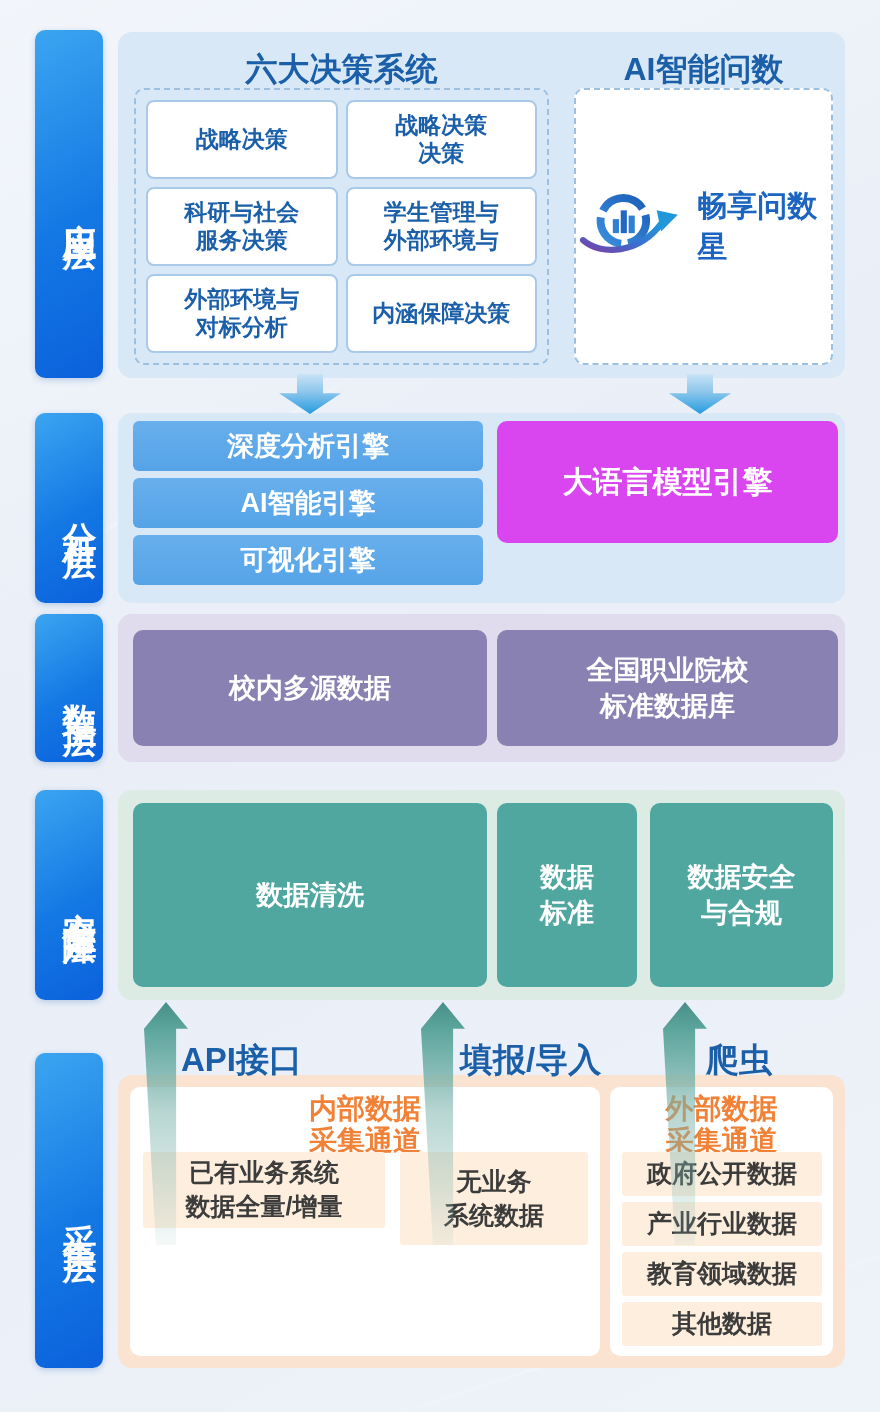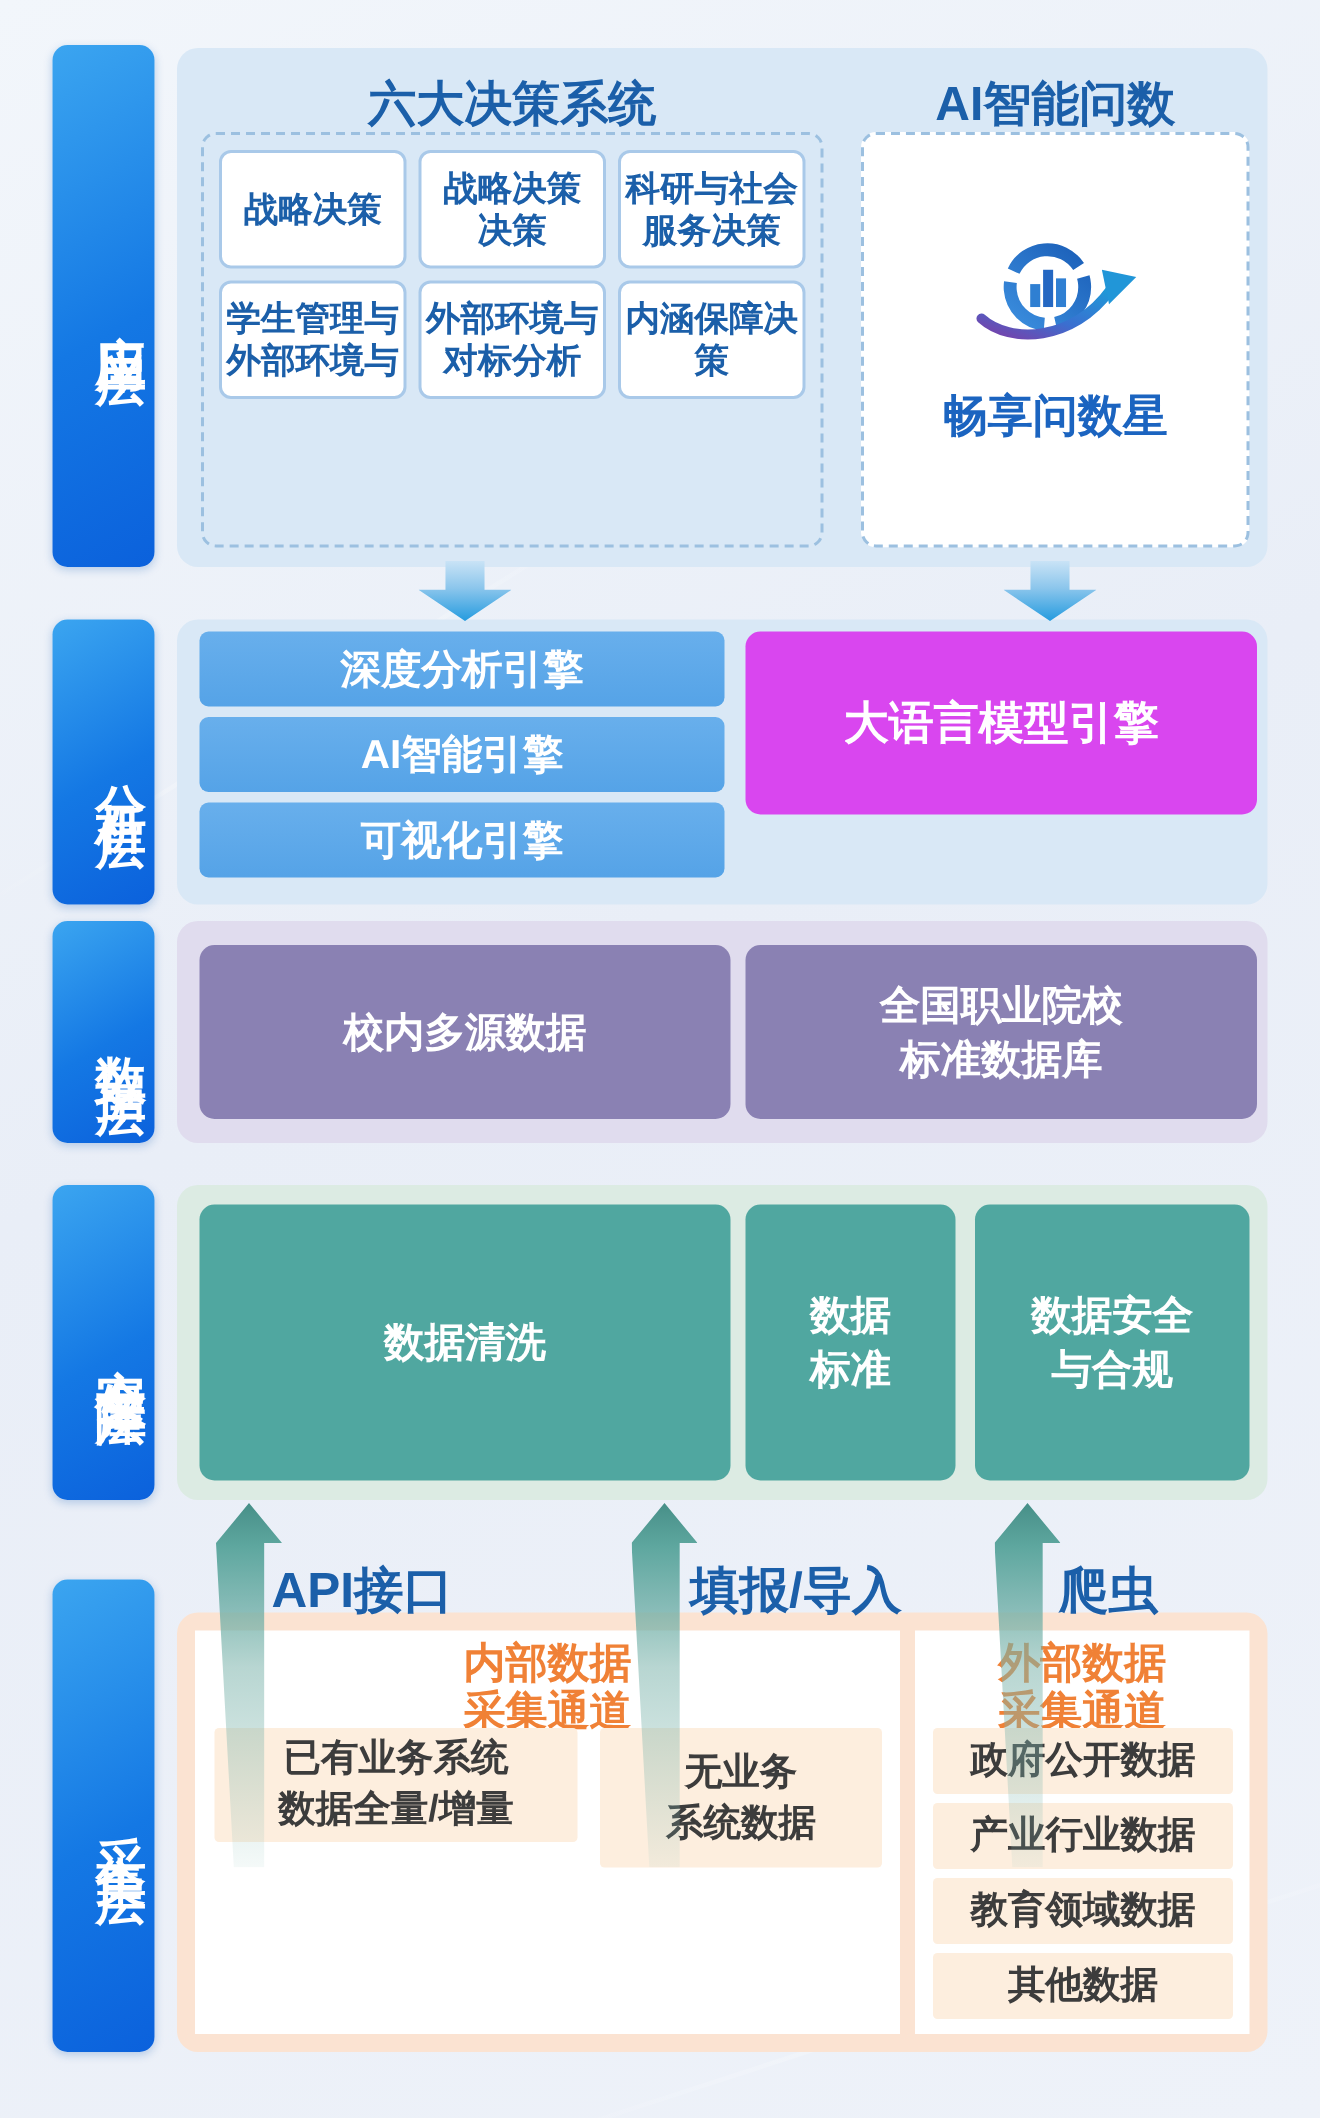--- a/index.html
+++ b/index.html
@@ -26,33 +26,33 @@
   .sec-app, .sec-ana { background:#d9e8f6; }
   .sec-data { background:#e0dcee; }
   .sec-sec { background:#dcebe3; }
   .sec-col { background:#fbe3d2; }
 
   .sec-title { position:absolute; font-size:32px; font-weight:bold; color:#1b5fa9; text-align:center; }
 
   .dashed-panel {
     position:absolute; left:16px; top:56px; width:415px; height:277px;
     border:2px dashed #9cc0e0; border-radius:10px;
-    display:grid; grid-template-columns:1fr 1fr 1fr; grid-template-rows:1fr 1fr 1fr;
+    display:grid; grid-template-columns:1fr 1fr; grid-template-rows:1fr 1fr 1fr;
     gap:8px; padding:10px;
   }
   .dec-box {
     background:#fff; border:2px solid #a9c9e9; border-radius:8px;
     display:flex; align-items:center; justify-content:center;
     font-size:23px; font-weight:bold; color:#1b5fa9;
     white-space:pre-line; text-align:center; line-height:1.2;
   }
   .ai-card {
     position:absolute; left:456px; top:56px; width:259px; height:277px;
     background:#fff; border:2px dashed #9cc0e0; border-radius:10px;
-    display:flex; flex-direction:column; align-items:center; justify-content:center; gap:16px;
+    display:flex; flex-direction:row; align-items:center; justify-content:center; gap:16px;
   }
   .ai-card .label { font-size:30px; font-weight:bold; color:#1b64c0; }
 
   .arrow-down {
     position:absolute; width:62px; height:40px; z-index:4;
     background:linear-gradient(180deg,#c9e3f6 0%,#8cc6ec 45%,#259bdf 100%);
     clip-path:polygon(29% 0,71% 0,71% 48%,100% 48%,50% 100%,0 48%,29% 48%);
   }
 
   .engine-bar {
@@ -76,21 +76,21 @@
   .purple { background:#8a81b3; font-size:27px; }
   .teal { background:#50a7a0; font-size:27px; }
 
   .arrow-up {
     position:absolute; width:44px; height:243px; z-index:5; top:1002px;
     background:linear-gradient(180deg,#478f88 0%,#5ea79f 12%,rgba(125,180,172,.55) 45%,rgba(150,200,192,.10) 100%);
     clip-path:polygon(50% 0,100% 11%,73% 11%,73% 100%,27% 100%,0 11%);
   }
   .arrow-label { position:absolute; font-size:33px; font-weight:bold; color:#1b5fa9; z-index:6; }
 
-  .col-card { position:absolute; top:12px; height:269px; background:#fff; border-radius:0; }
+  .col-card { position:absolute; top:12px; height:269px; background:#fff; border-radius:10px; }
   .col-title {
     position:absolute; top:6px; left:0; width:100%;
     font-size:28px; font-weight:bold; color:#f08136;
     white-space:pre-line; text-align:center; line-height:1.15;
   }
   .col-box {
     position:absolute; background:#fdeede; border-radius:3px;
     display:flex; align-items:center; justify-content:center;
     font-size:25px; font-weight:bold; color:#3c3c3c;
     white-space:pre-line; text-align:center; line-height:1.35;

